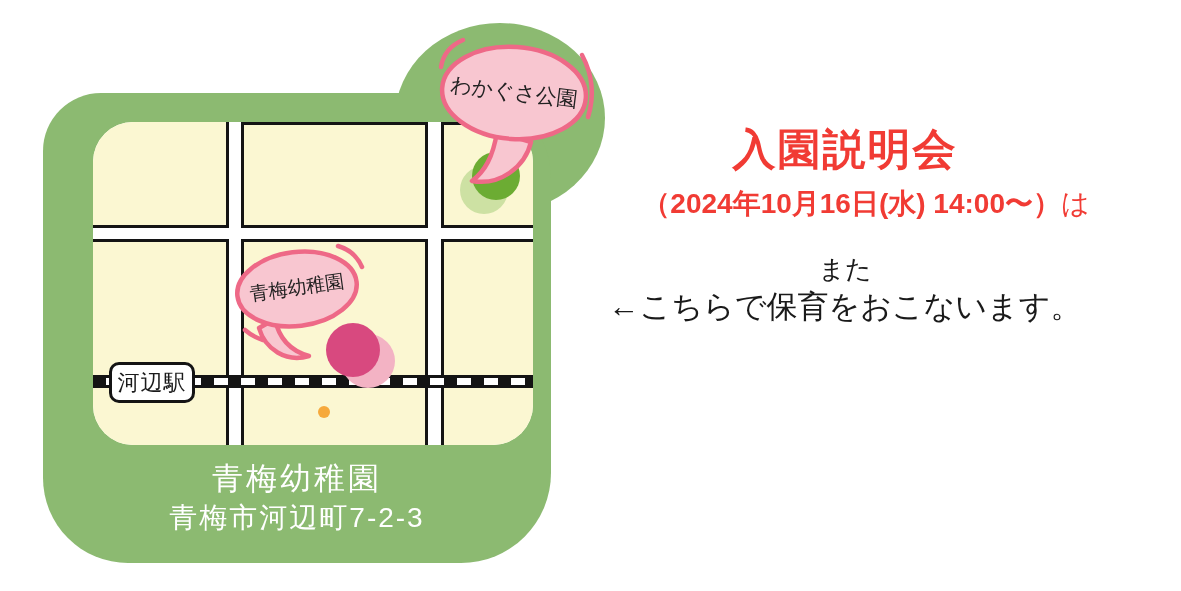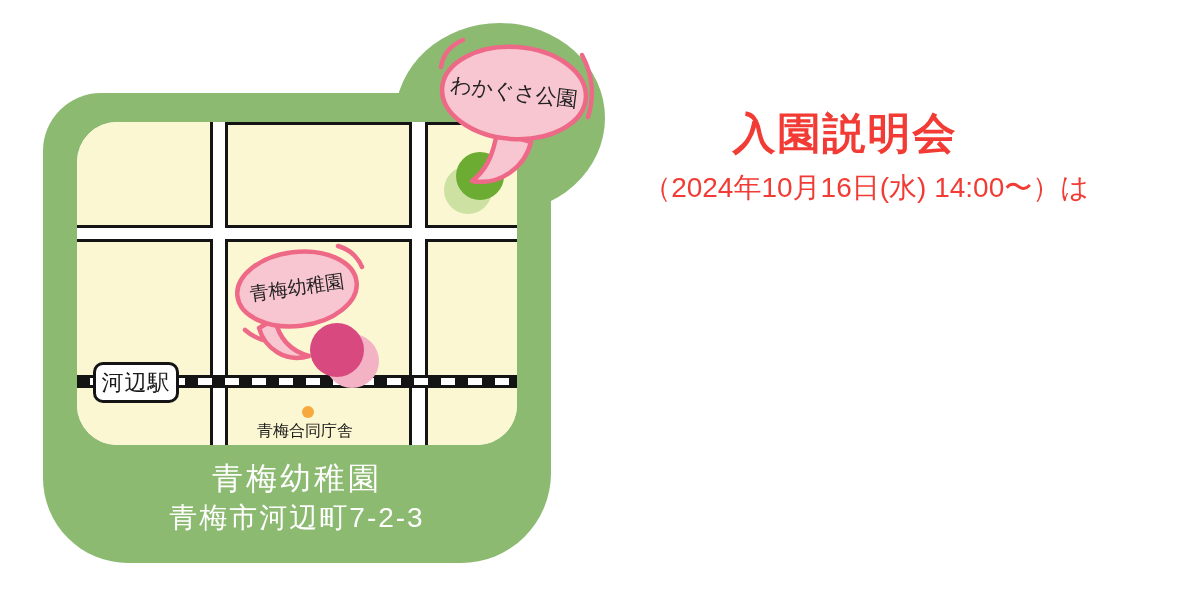--- a/index.html
+++ b/index.html
@@ -19,21 +19,21 @@
   *{margin:0;padding:0;box-sizing:border-box;}
   body{background:#fff;}
   .stage{position:relative;width:1181px;height:591px;background:#fff;overflow:hidden;
          font-family:"Liberation Sans","DejaVu Sans",sans-serif;color:var(--text-black);}
 
   
   .bump{position:absolute;left:395px;top:23px;width:210px;height:190px;border-radius:50%;
         background:var(--frame-green);}
   .card{position:absolute;left:43px;top:93px;width:508px;height:470px;background:var(--frame-green);
         border-radius:58px 85px 90px 85px;}
-  .map{position:absolute;left:34px;top:29px;width:440px;height:323px;background:#fff;
+  .map{position:absolute;left:50px;top:29px;width:440px;height:323px;background:#fff;
        border-radius:40px;overflow:hidden;}
   .block{position:absolute;background:var(--block-cream);border:3px solid var(--outline-ink);}
   .r1c1{left:-10px;top:0;width:146px;height:106px;border-top:0;border-left:0;border-top-left-radius:42px;}
   .r1c2{left:148px;top:0;width:187px;height:106px;}
   .r1c3{left:348px;top:0;width:102px;height:106px;border-right:0;}
   .r2c1{left:-10px;top:117px;width:146px;height:139px;border-left:0;}
   .r2c2{left:148px;top:117px;width:187px;height:139px;}
   .r2c3{left:348px;top:117px;width:102px;height:139px;border-right:0;}
   .r3c1{left:-10px;top:263px;width:146px;height:70px;border-left:0;border-bottom:0;}
   .r3c2{left:148px;top:263px;width:187px;height:70px;border-bottom:0;}
@@ -57,23 +57,23 @@
 
   
   .bubble-svg{position:absolute;left:0;top:0;width:1181px;height:591px;pointer-events:none;}
   .bubble-shape{fill:var(--bubble-fill);stroke:var(--bubble-stroke);stroke-width:4.5;stroke-linejoin:round;}
   .swoosh{fill:none;stroke:var(--bubble-stroke);stroke-width:4.5;stroke-linecap:round;}
   .bubble-label{position:absolute;color:#222;white-space:nowrap;}
   .park-label{left:514px;top:92px;transform:translate(-50%,-50%) rotate(7deg);font-size:21px;}
   .kinder-label{left:297px;top:288px;transform:translate(-50%,-50%) rotate(-8deg);font-size:19px;}
 
   
-  .ann{position:absolute;left:590px;top:108px;width:510px;text-align:center;}
+  .ann{position:absolute;left:590px;top:124px;width:510px;text-align:center;}
   .red{color:var(--accent-red);}
-  .b{font-weight:normal;margin-left:42px;}
+  .b{font-weight:bold;margin-left:42px;}
   .ann-title{font-size:43px;line-height:50px;font-weight:bold;letter-spacing:2px;}
   .ann-l2{font-size:28px;line-height:36px;margin-top:12px;}
   .ann-l3{font-size:27px;line-height:34px;}
   .ann-also{font-size:26px;line-height:34px;margin-top:30px;}
   .ann-l5{font-size:35px;line-height:46px;margin-top:34px;}
   .ann-l6{font-size:31px;line-height:42px;}
 </style>
 </head>
 <body>
 
@@ -95,21 +95,20 @@
 
       <div class="railway"></div>
 
       <div class="station">河辺駅</div>
 
       <div class="dot park-shadow"></div>
       <div class="dot park-dot"></div>
       <div class="dot kinder-shadow"></div>
       <div class="dot kinder-dot"></div>
       <div class="dot gov-dot"></div>
-      <div class="gov-label">青梅合同庁舎</div>
     </div>
 
     <div class="footer">
       <div class="footer-name">青梅幼稚園</div>
       <div class="footer-addr">青梅市河辺町7-2-3</div>
     </div>
   </div>
 
   <svg class="bubble-svg" viewBox="0 0 1181 591">
 
@@ -123,15 +122,17 @@
     <path class="swoosh" d="M 338 246 Q 355 251 362 267"></path>
     <path class="swoosh" d="M 245 330 Q 253 337 263 340"></path>
   </svg>
 
   <div class="bubble-label park-label">わかぐさ公園</div>
   <div class="bubble-label kinder-label">青梅幼稚園</div>
 
   <div class="ann">
     <div class="ann-title red">入園説明会</div>
     <div class="ann-l2 red"><span class="b">（2024年10月16日(水) 14:00〜）</span><span>は</span></div>
+    <div class="ann-also">また</div>
+    <div class="ann-l6">←こちらで保育をおこないます。</div>
   </div>
 
 </div>
 
 </body></html>

